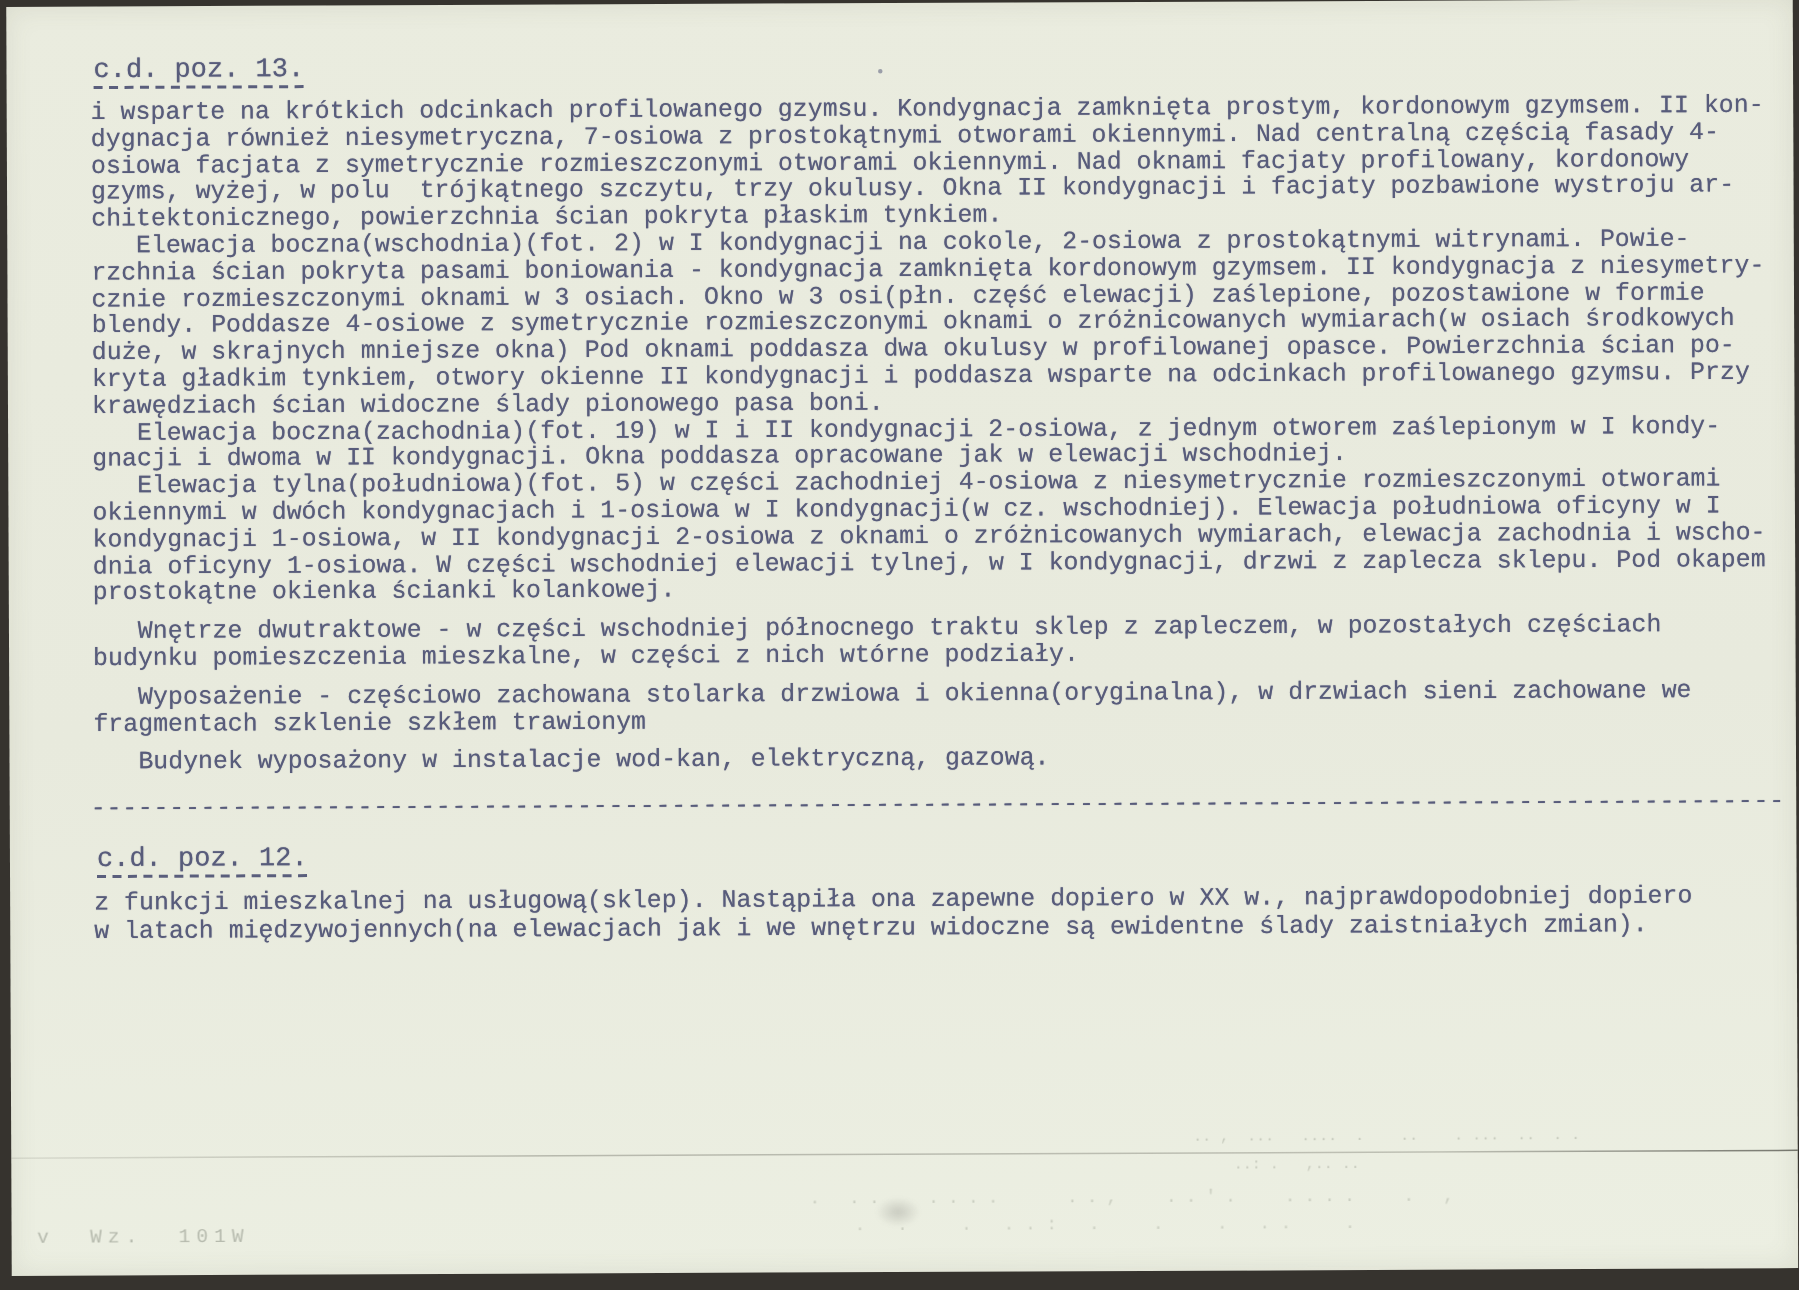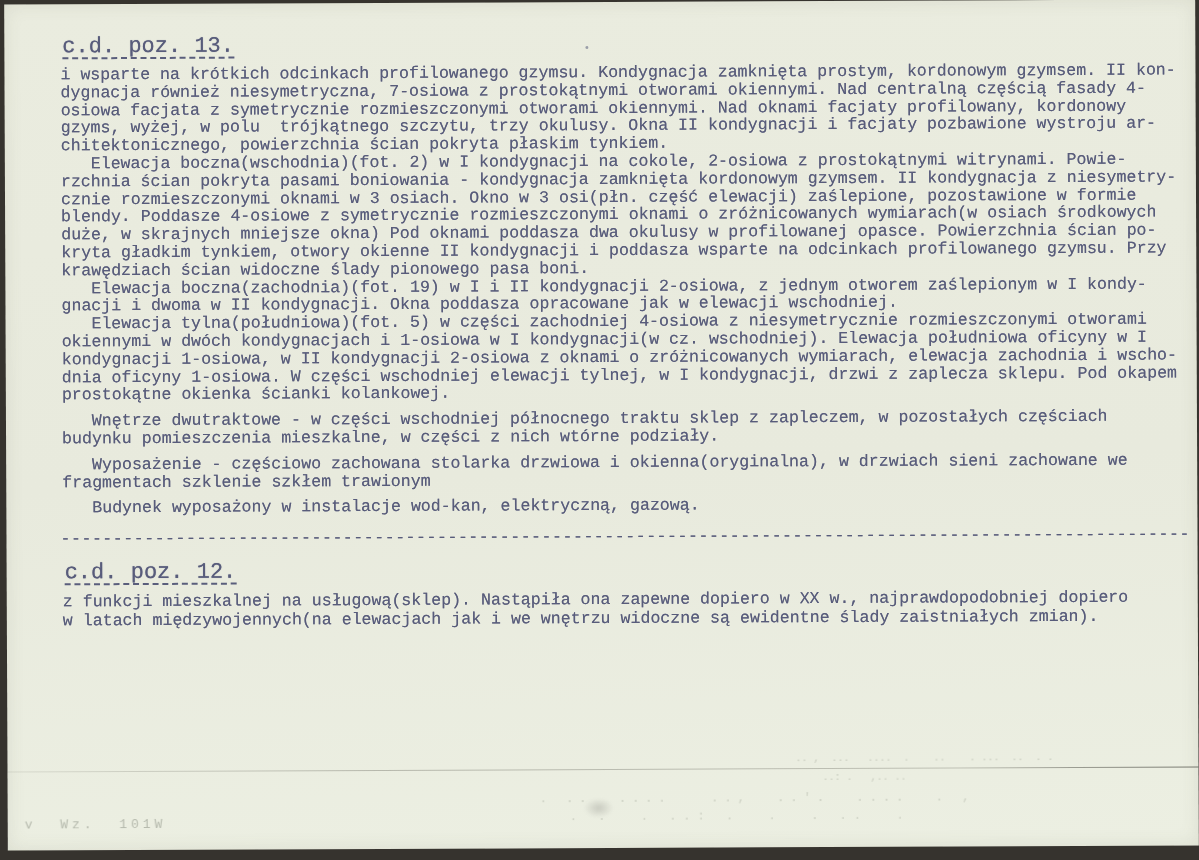--- a/index.html
+++ b/index.html
@@ -20,21 +20,21 @@
     box-shadow: inset 0 0 18px rgba(95,95,75,0.12);
     color: #585c7b;
   }
   .content {
     position: absolute;
     left: 56px; top: 34px; right: 6px;
   }
   .heading {
     display: inline-block;
     margin: 0 0 7px 2px;
-    font-size: 22px;
+    font-size: 18px;
     font-weight: 400;
     line-height: 18px;
     border-bottom: 2px dashed #5a5e7c;
     padding-bottom: 1px;
     text-shadow: 0 0 0.7px rgba(88,92,123,0.85);
     white-space: pre;
   }
   .para {
     margin: 0;
     font-size: 16.6px;

